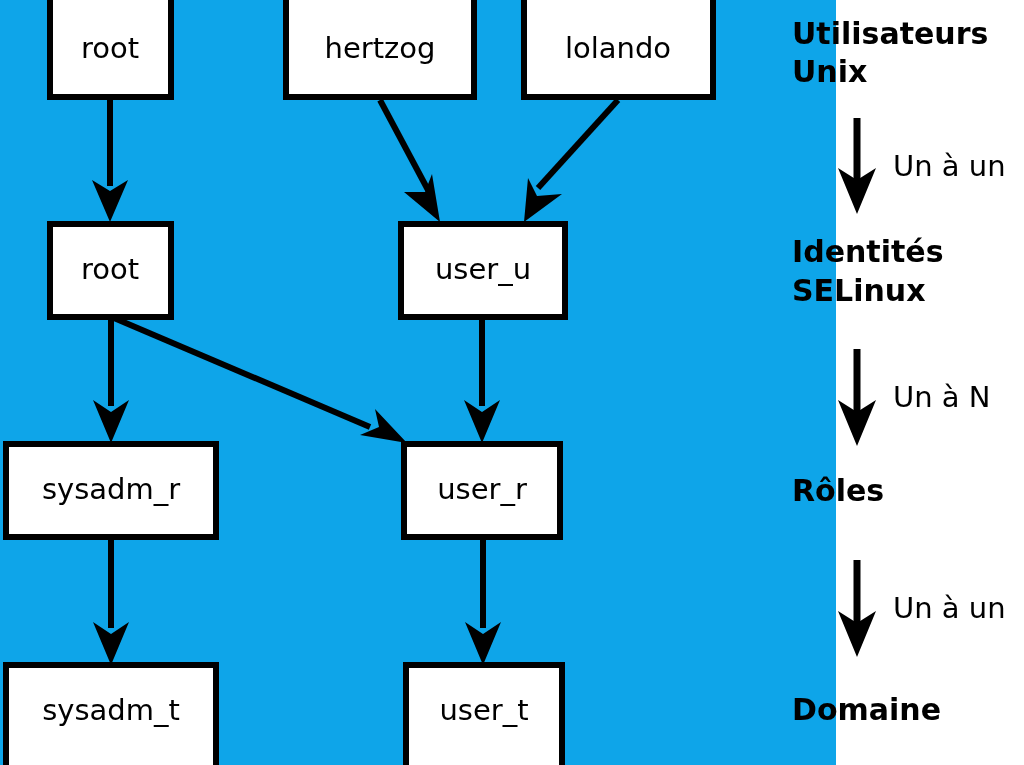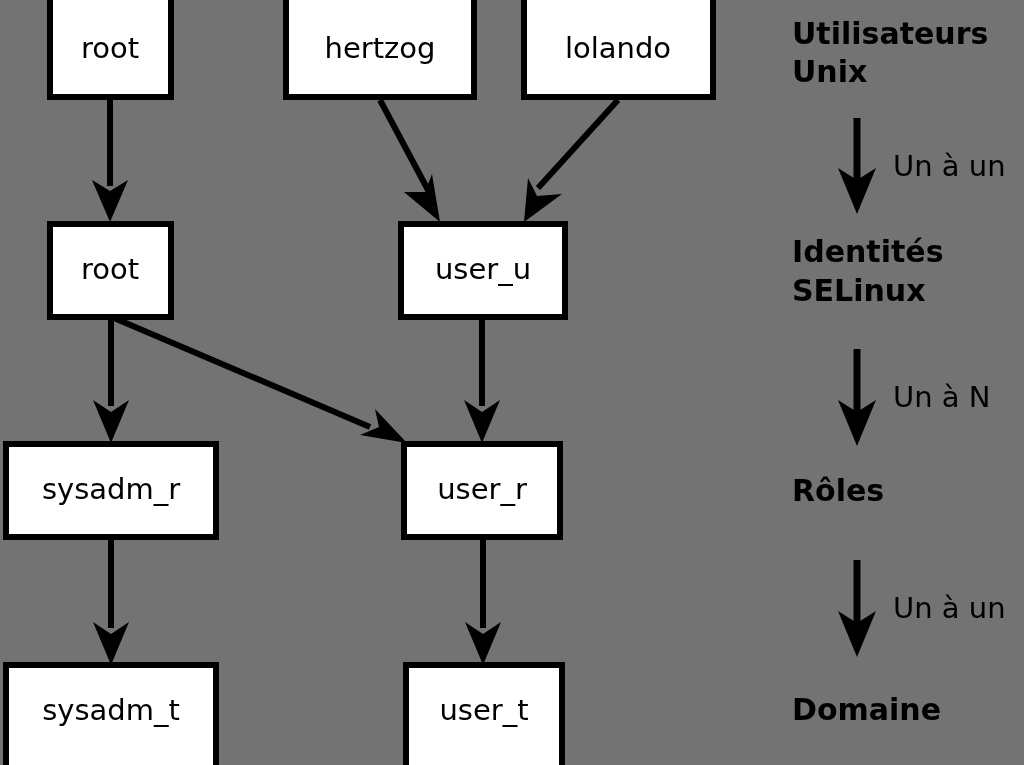--- a/index.html
+++ b/index.html
@@ -8,23 +8,23 @@
     background: #ffffff;
   }
   body {
     width: 1024px;
     height: 765px;
     overflow: hidden;
     font-family: "DejaVu Sans", sans-serif;
   }
   #diagram-root {
     position: relative;
-    width: 1024px;
+    width: 836px;
     height: 765px;
-    background: #737373;
+    background: #0ea5e9;
   }
   svg#diagram-svg {
     position: absolute;
     top: 0;
     left: 0;
     width: 1024px;
     height: 765px;
     display: block;
   }
   .node-box {

